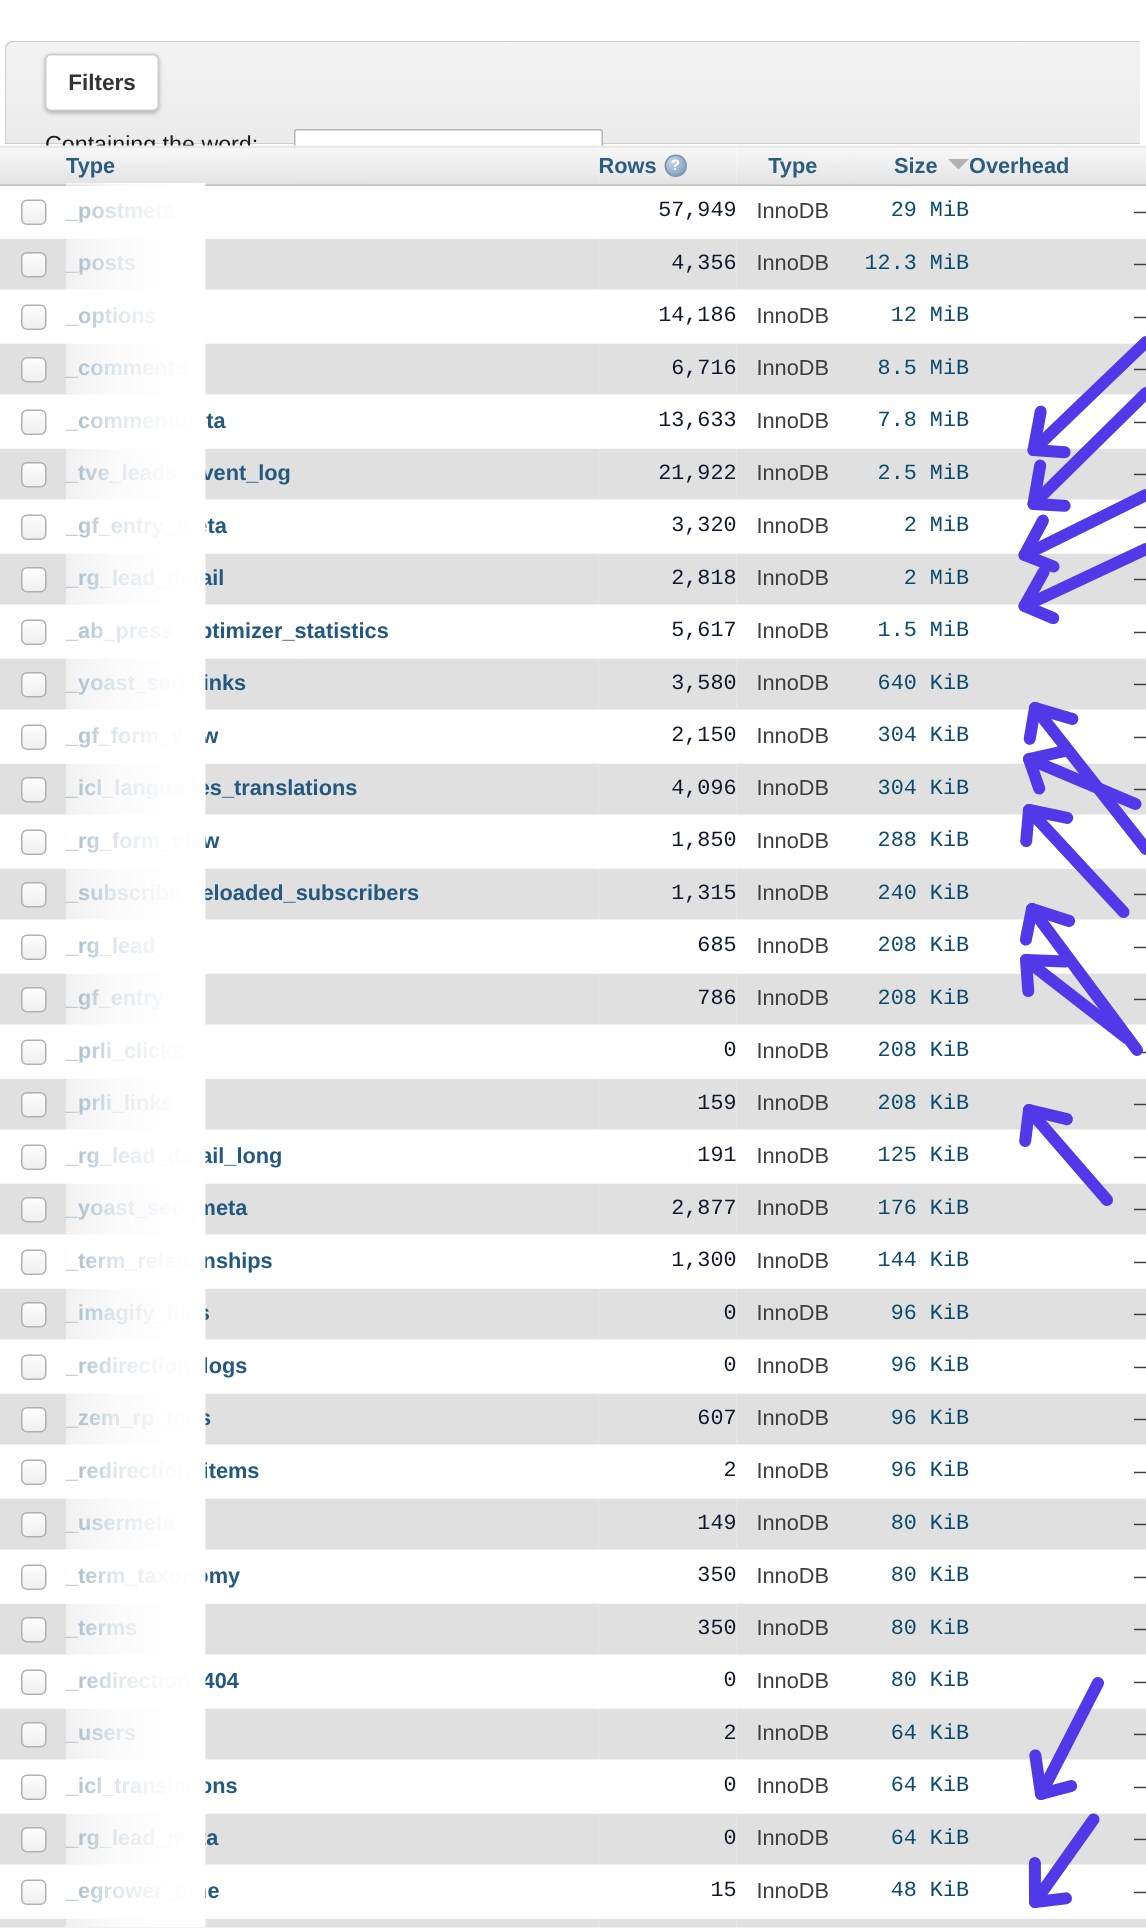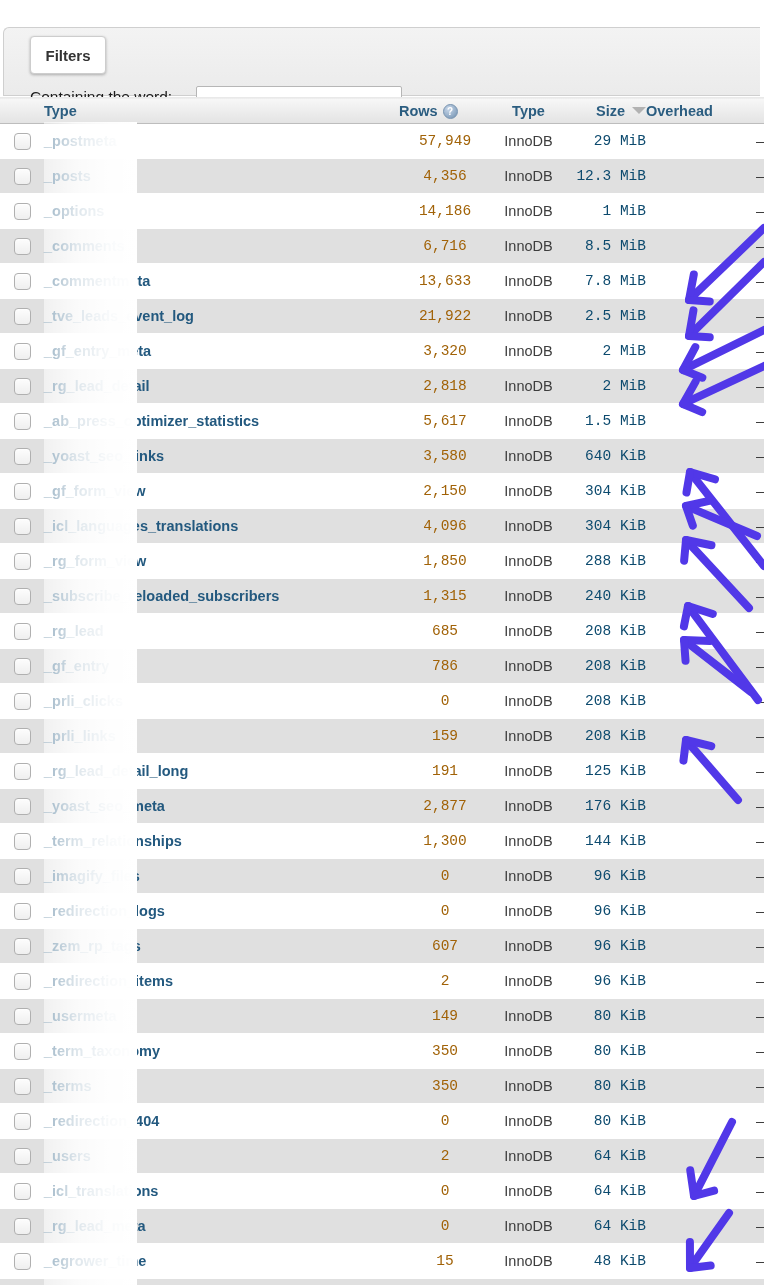--- a/index.html
+++ b/index.html
@@ -116,25 +116,25 @@
     box-shadow:inset 0 1px 0 #fff;
   }
 
   td.c-name{
     padding-left:137px;
     color:#23597f;
     font-weight:bold;
     white-space:nowrap;
   }
   td.c-rows{
-    text-align:center;
+    text-align:right;
     padding-right:9px;
     font-family:"Liberation Mono", monospace;
     font-size:12.5px;
-    color:#a16207;
+    color:#0f172a;
     margin-top:48px;
   }
   td.c-type{
     text-align:center;
     padding-left:0px;
     color:#3d3d3d;
     font-size:15px;
   }
   td.c-size{
     text-align:right;
@@ -258,21 +258,21 @@
         <td class="c-size">12.3 MiB</td>
         <td class="c-over">–</td>
       </tr>
       <tr class="row-odd">
         <td class="c-check">
           <span class="chk"></span>
         </td>
         <td class="c-name">_options</td>
         <td class="c-rows">14,186</td>
         <td class="c-type">InnoDB</td>
-        <td class="c-size">1 MiB</td>
+        <td class="c-size">12 MiB</td>
         <td class="c-over">–</td>
       </tr>
       <tr class="row-even">
         <td class="c-check">
           <span class="chk"></span>
         </td>
         <td class="c-name">_comments</td>
         <td class="c-rows">6,716</td>
         <td class="c-type">InnoDB</td>
         <td class="c-size">8.5 MiB</td>

